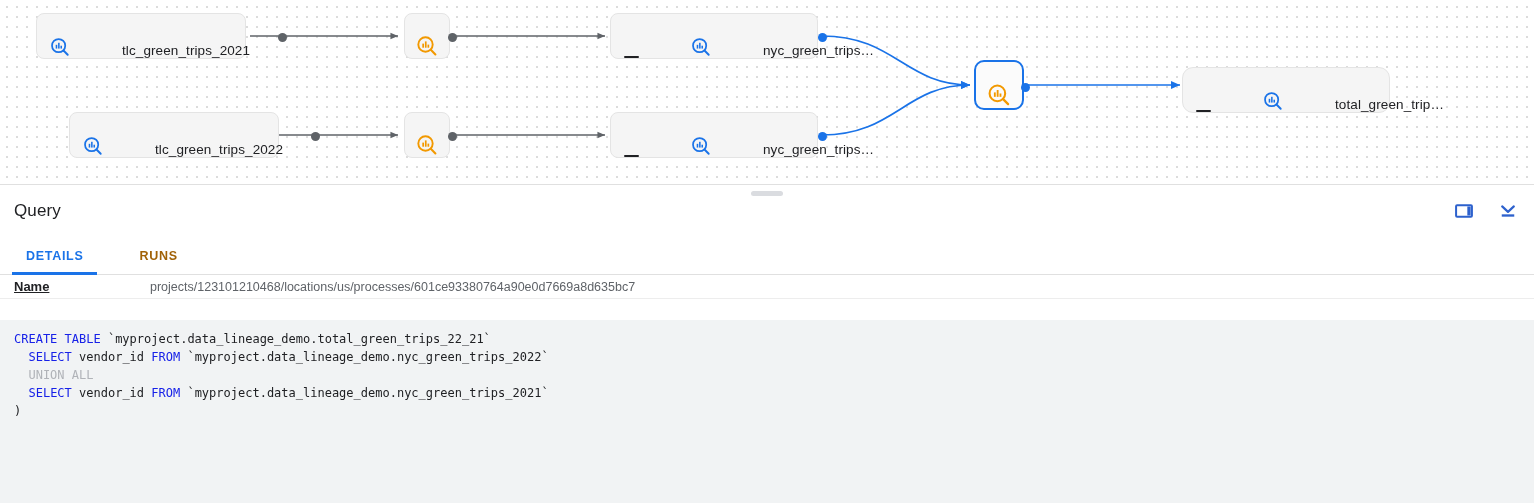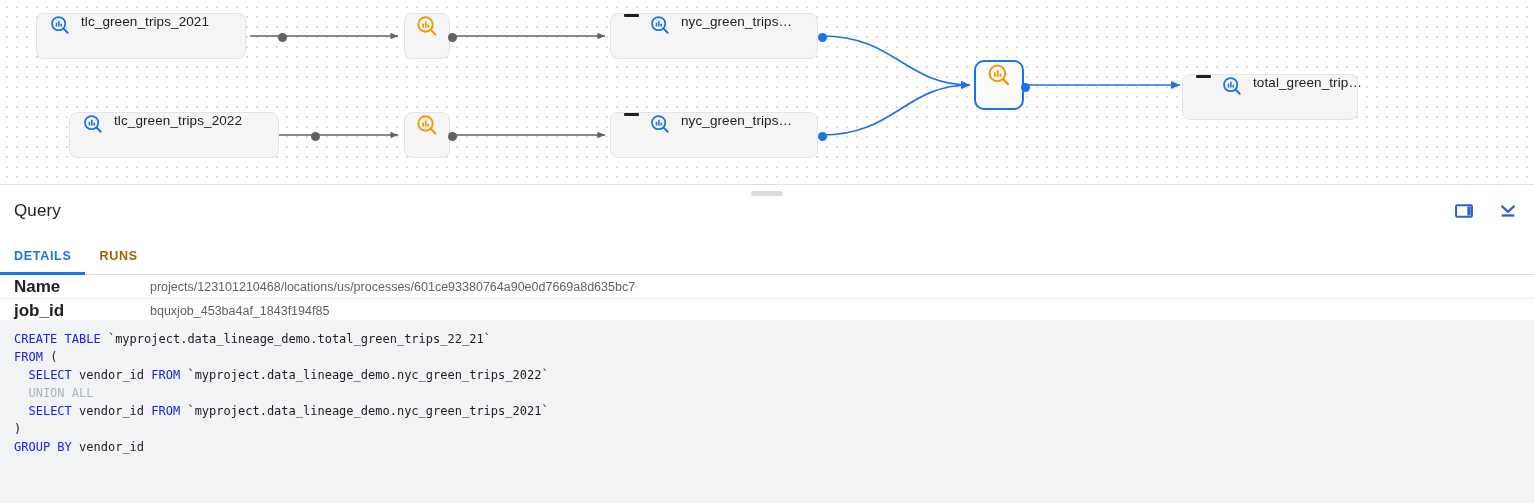--- a/index.html
+++ b/index.html
@@ -23,22 +23,23 @@
     overflow: hidden;
   }
   #edge-layer { position: absolute; left:0; top:0; width:1534px; height:184px; }
 
   .node {
     position: absolute;
     background: #f5f5f5;
     border: 1px solid #e4e4e4;
     border-radius: 8px;
     display: flex;
-    align-items: flex-start;
+    align-items: flex-end;
     height: 46px;
+    gap: 41px;
   }
   .node.table-node { padding-left: 12px; }
   .node.selected {
     border: 2px solid #1a73e8;
     background: #fbfbfb;
     border-radius: 10px;
   }
   .node-label {
     font-size: 13.5px;
     color: #202124;
@@ -101,20 +102,22 @@
     cursor: pointer;
     background: none; border: none; padding: 0;
   }
 
   
   #tabs {
     position: relative;
     height: 38px;
     border-bottom: 1px solid #e0e0e0;
     display: flex; align-items: stretch;
+    padding-left: 12px;
+    gap: 28px;
   }
   .tab {
     display: flex; align-items: center;
     padding: 0 14px;
     font-size: 12.5px;
     font-weight: 600;
     letter-spacing: .7px;
     color: #a16207;
     cursor: pointer;
     position: relative;
@@ -132,21 +135,21 @@
   #details-table { width: 100%; }
   .detail-row {
     display: flex;
     align-items: center;
     height: 24px;
     border-bottom: 1px solid #ededed;
     padding: 0 14px;
   }
   .detail-key {
     width: 136px; flex: 0 0 136px;
-    font-size: 17px; color: #202124; font-weight: 700;
+    font-size: 13px; color: #202124; font-weight: 700; text-decoration: underline;
   }
   .detail-val {
     font-size: 12.5px; color: #5f6368;
     white-space: nowrap; overflow: hidden; text-overflow: ellipsis;
   }
 
   
   #code-block {
     position: absolute;
     left: 0; top: 135px;
@@ -289,21 +292,21 @@
         <circle cx="10.5" cy="10.5" r="7.2" fill="none" stroke="#f29900" stroke-width="1.9"></circle>
         <rect x="7.3" y="9.6" width="1.7" height="4.1" fill="#f29900"></rect>
         <rect x="9.9" y="7.4" width="1.7" height="6.3" fill="#f29900"></rect>
         <rect x="12.5" y="10.6" width="1.7" height="3.1" fill="#f29900"></rect>
         <line x1="15.8" y1="15.8" x2="20.4" y2="20.4" stroke="#f29900" stroke-width="2.1" stroke-linecap="round"></line>
       </svg>
     </span>
     <span class="port blue" style="left:45px; top:20.5px;"></span>
   </div>
 
-  <div class="node" style="left:1182px; top:74px; width:176px;">
+  <div class="node" style="left:1182px; top:67px; width:208px;border-radius:11px;">
     <span class="collapse-toggle">
       <span class="bar"></span>
     </span>
     <span class="node-icon with-gap">
       <svg width="22" height="22" viewBox="0 0 24 24">
         <circle cx="10.5" cy="10.5" r="7.2" fill="none" stroke="#1a73e8" stroke-width="1.9"></circle>
         <rect x="7.3" y="9.6" width="1.7" height="4.1" fill="#1a73e8"></rect>
         <rect x="9.9" y="7.4" width="1.7" height="6.3" fill="#1a73e8"></rect>
         <rect x="12.5" y="10.6" width="1.7" height="3.1" fill="#1a73e8"></rect>
         <line x1="15.8" y1="15.8" x2="20.4" y2="20.4" stroke="#1a73e8" stroke-width="2.1" stroke-linecap="round"></line>
@@ -339,28 +342,22 @@
   <div id="tabs">
     <button class="tab active">DETAILS</button>
     <button class="tab">RUNS</button>
   </div>
 
   <div id="details-table">
     <div class="detail-row">
       <span class="detail-key">Name</span>
       <span class="detail-val">projects/123101210468/locations/us/processes/601ce93380764a90e0d7669a8d635bc7</span>
     </div>
-    <div class="detail-row">
-      <span class="detail-key">job_id</span>
-      <span class="detail-val">bquxjob_453ba4af_1843f194f85</span>
-    </div>
   </div>
 
   <div id="code-block">
       <div class="code-line"><span class="kw">CREATE TABLE </span><span class="id">`myproject.data_lineage_demo.total_green_trips_22_21`</span></div>
-      <div class="code-line"><span class="kw">FROM </span><span class="id">(</span></div>
       <div class="code-line"><span class="id">  </span><span class="kw">SELECT </span><span class="id">vendor_id </span><span class="kw">FROM </span><span class="id">`myproject.data_lineage_demo.nyc_green_trips_2022`</span></div>
       <div class="code-line"><span class="dim">  UNION ALL</span></div>
       <div class="code-line"><span class="id">  </span><span class="kw">SELECT </span><span class="id">vendor_id </span><span class="kw">FROM </span><span class="id">`myproject.data_lineage_demo.nyc_green_trips_2021`</span></div>
       <div class="code-line"><span class="id">)</span></div>
-      <div class="code-line"><span class="kw">GROUP BY </span><span class="id">vendor_id</span></div>
     </div>
 </div>
 
 </body></html>

